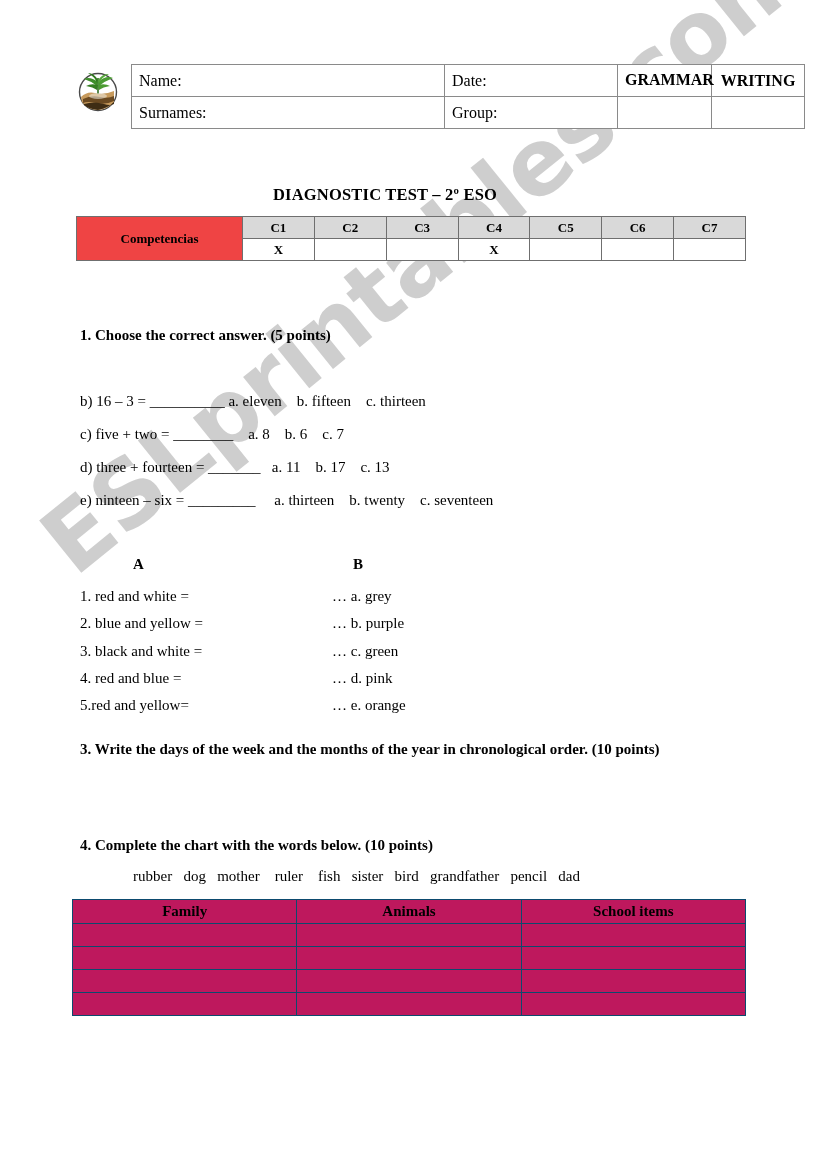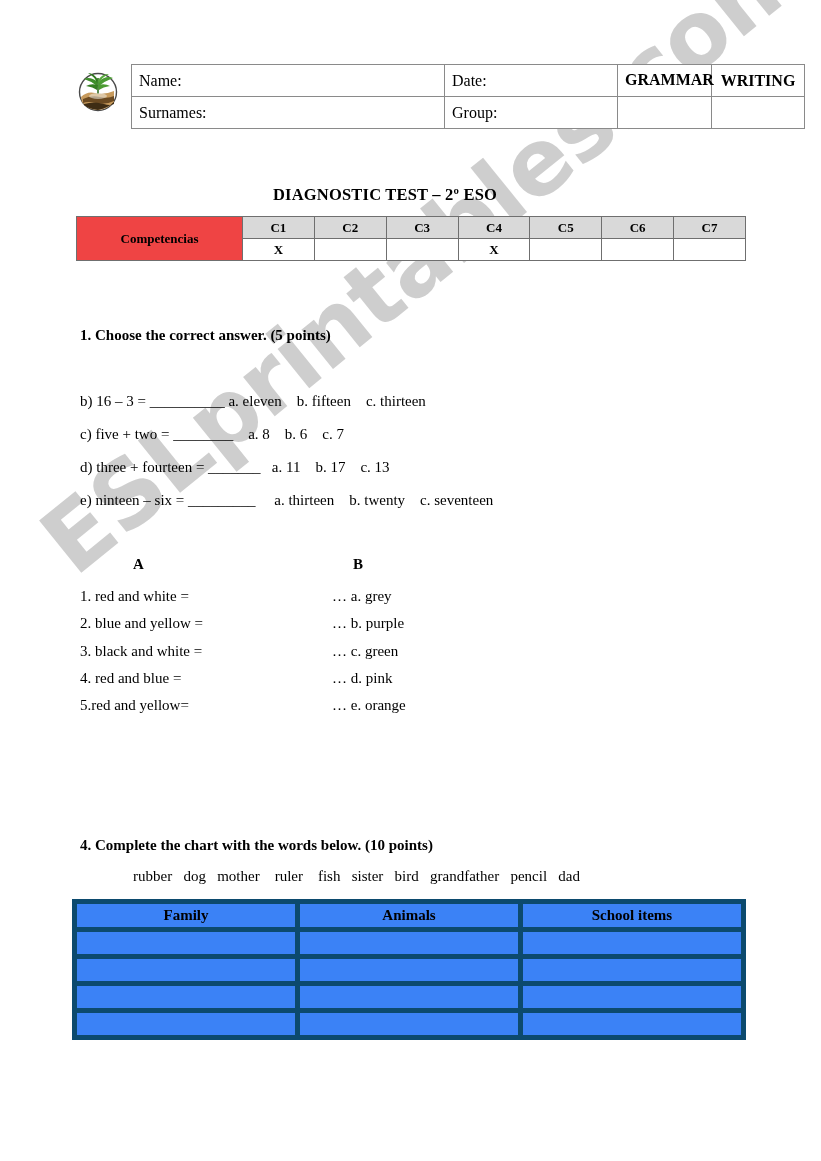--- a/index.html
+++ b/index.html
@@ -176,24 +176,24 @@
   
   table.chart {
     position: absolute;
     left: 72px;
     top: 899px;
     width: 674px;
     border-collapse: collapse;
     table-layout: fixed;
   }
   table.chart th, table.chart td {
-    border: 5px solid #0c4a6e;
+    border: 1px solid #0c4a6e;
     height: 22px;
     padding: 0;
-    background: #3b82f6;
+    background: #be185d;
   }
   table.chart th {
     font-weight: bold;
     font-size: 15px;
     text-align: center;
     height: 23px;
   }
 </style>
 </head>
 <body>
@@ -284,20 +284,21 @@
     <div class="match-left" style="left:80px; top:643px;">3. black and white =</div>
     <div class="match-left" style="left:80px; top:670px;">4. red and blue =</div>
     <div class="match-left" style="left:80px; top:697px;">5.red and yellow=</div>
 
     <div class="match-right" style="left:332px; top:588px;">… a. grey</div>
     <div class="match-right" style="left:332px; top:615px;">… b. purple</div>
     <div class="match-right" style="left:332px; top:643px;">… c. green</div>
     <div class="match-right" style="left:332px; top:670px;">… d. pink</div>
     <div class="match-right" style="left:332px; top:697px;">… e. orange</div>
 
+    <div class="q-title" style="left:80px; top:741px;">3. Write the days of the week and the months of the year in chronological order. (10 points)</div>
 
     <div class="q-title" style="left:80px; top:837px;">4. Complete the chart with the words below. (10 points)</div>
 
     <div id="wordbank">rubber   dog   mother    ruler    fish   sister   bird   grandfather   pencil   dad</div>
 
     <table class="chart">
       <tbody>
           <tr>
         <th>Family</th>
         <th>Animals</th>

